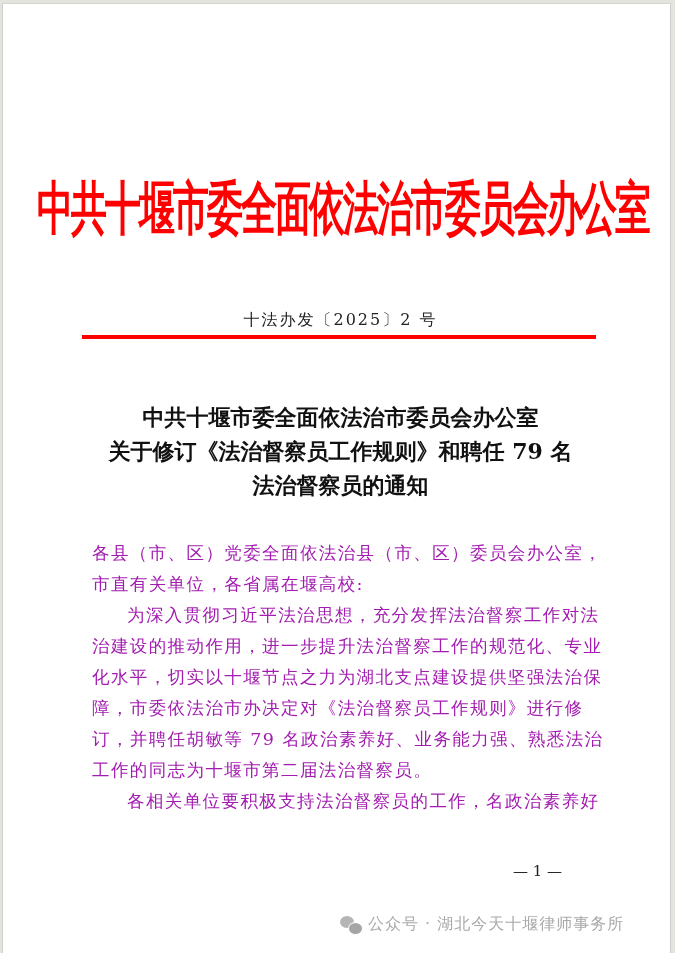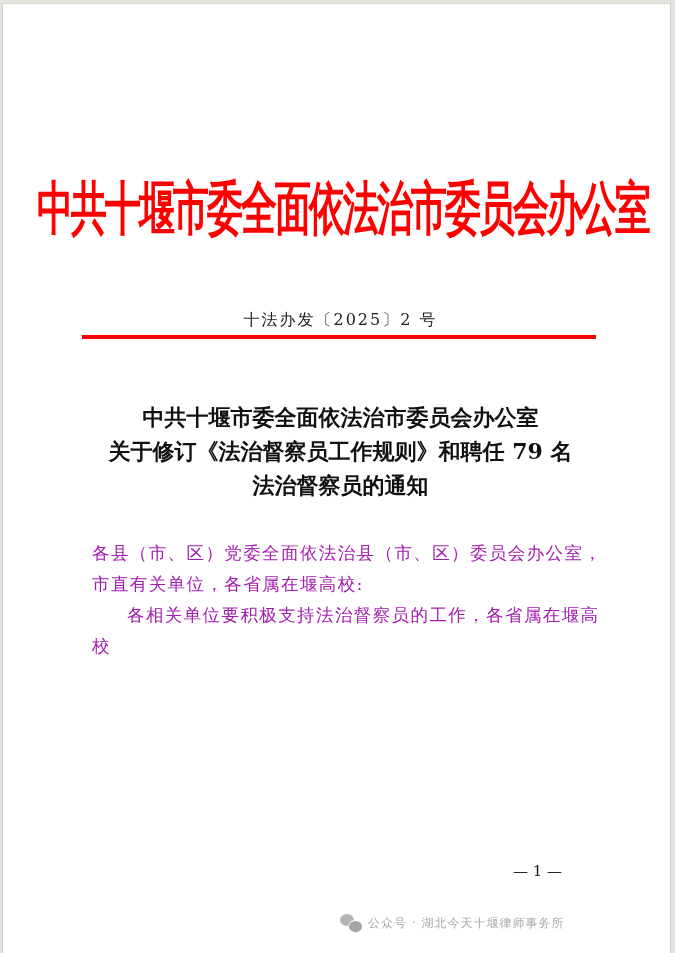--- a/index.html
+++ b/index.html
@@ -96,21 +96,21 @@
       color: #222;
       white-space: nowrap;
     }
     .watermark {
       position: absolute;
       left: 340px;
       top: 914px;
       display: flex;
       align-items: center;
       font-family: "DejaVu Sans", sans-serif;
-      font-size: 12px;
+      font-size: 16px;
       color: #a9a9a9;
       white-space: nowrap;
       letter-spacing: 1px;
     }
     .wechat-icon {
       width: 22px;
       height: 18px;
       position: relative;
       margin-right: 6px;
     }
@@ -138,21 +138,22 @@
   <div class="red-rule"></div>
 
   <div class="notice-title">
     <div>中共十堰市委全面依法治市委员会办公室</div>
     <div>关于修订《法治督察员工作规则》和聘任 79 名</div>
     <div>法治督察员的通知</div>
   </div>
 
   <div class="body-text">
     <p>各县（市、区）党委全面依法治县（市、区）委员会办公室，市直有关单位，各省属在堰高校:</p>
-    <p class="indent">各相关单位要积极支持法治督察员的工作，各省属在堰高校</p>
+    <p class="indent">为深入贯彻习近平法治思想，充分发挥法治督察工作对法治建设的推动作用，进一步提升法治督察工作的规范化、专业化水平，切实以十堰节点之力为湖北支点建设提供坚强法治保障，市委依法治市办决定对《法治督察员工作规则》进行修订，并聘任胡敏等 79 名政治素养好、业务能力强、熟悉法治工作的同志为十堰市第二届法治督察员。</p>
+    <p class="indent">各相关单位要积极支持法治督察员的工作，名政治素养好</p>
   </div>
 
   <div class="page-number">— 1 —</div>
 </div>
 
 <div class="watermark">
   <span class="wechat-icon">
     <span class="b1"></span>
       <span class="b2"></span>
   </span>

